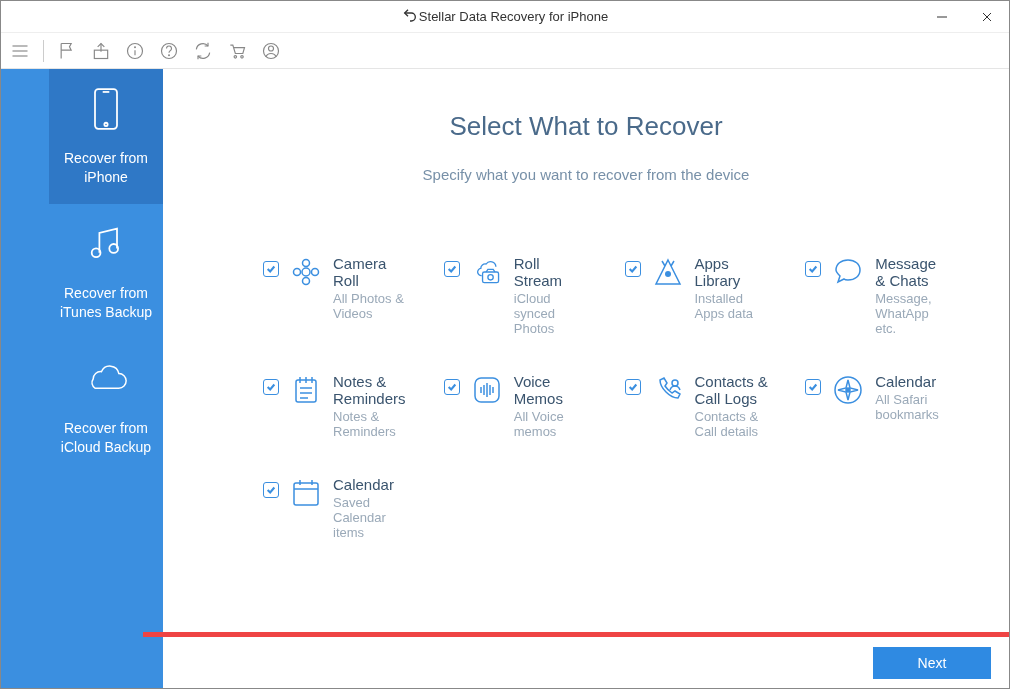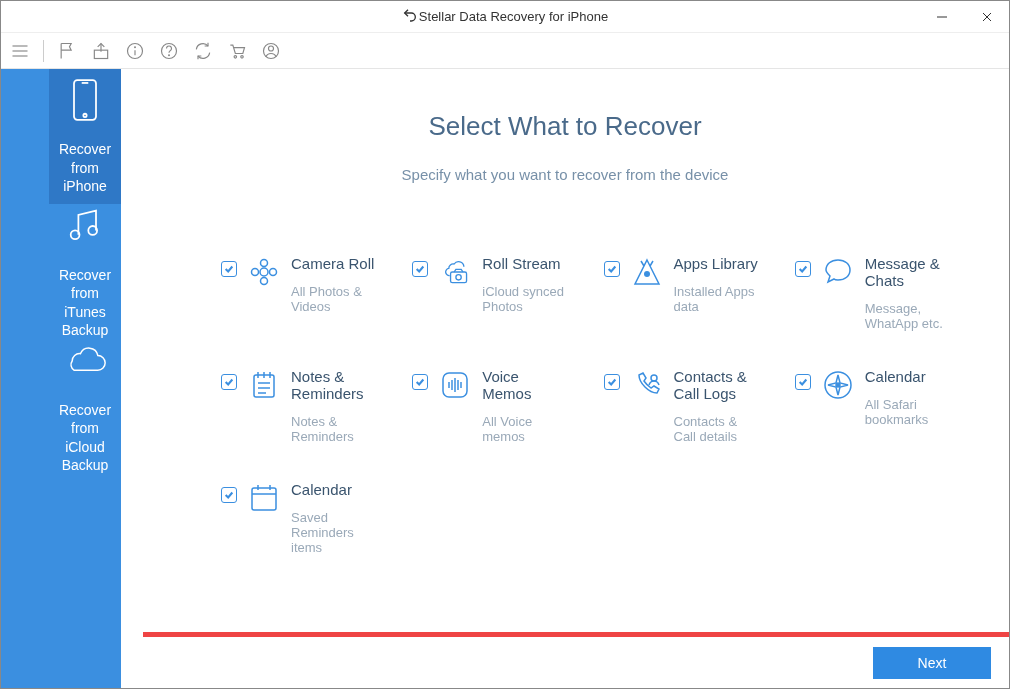--- a/index.html
+++ b/index.html
@@ -15,38 +15,38 @@
 
 .toolbar { height: 36px; display: flex; align-items: center; padding: 0 8px; gap: 12px; border-bottom: 1px solid #e5e5e5; }
 .toolbar .tbtn { width: 22px; height: 22px; display: flex; align-items: center; justify-content: center; color: #666; cursor: pointer; }
 .toolbar .tbtn svg { width: 20px; height: 20px; stroke: #888; fill: none; stroke-width: 1.4; }
 .toolbar .divider { width: 1px; height: 22px; background: #ccc; }
 
 
 .main { display: flex; height: calc(100% - 32px - 36px); }
 
 
-.sidebar { width: 120px; background: #3b8fe0; display: flex; flex-direction: column; padding-left: 48px; }
+.sidebar { width: 162px; background: #3b8fe0; display: flex; flex-direction: column; padding-left: 48px; }
 .side-item { flex: 0 0 auto; height: 135px; display: flex; flex-direction: column; align-items: center; justify-content: center; gap: 14px; color: #fff; cursor: pointer; text-align: center; font-size: 14px; line-height: 1.3; padding: 10px 6px; }
 .side-item.active { background: #2f78c6; }
 .side-item svg { width: 44px; height: 44px; stroke: #fff; fill: none; stroke-width: 1.6; }
 
 
 .content { flex: 1; position: relative; padding: 30px 40px 0 40px; }
 .heading { text-align: center; color: #4a6a8a; font-size: 26px; font-weight: 400; margin-top: 12px; }
 .subheading { text-align: center; color: #7790a8; font-size: 15px; margin-top: 24px; }
 
 .grid { margin-top: 72px; display: grid; grid-template-columns: repeat(4, 1fr); row-gap: 88px; column-gap: 20px; padding: 0 20px 0 60px; gap: 37px; }
 .cell { display: flex; align-items: flex-start; gap: 10px; }
 .chk { width: 16px; height: 16px; border: 1.5px solid #3b8fe0; border-radius: 3px; display: flex; align-items: center; justify-content: center; color: #3b8fe0; margin-top: 6px; flex-shrink: 0; cursor: pointer; }
 .chk svg { width: 10px; height: 10px; stroke: #3b8fe0; stroke-width: 2.5; fill: none; }
 .cicon { width: 34px; height: 34px; flex-shrink: 0; display: flex; align-items: center; justify-content: center; }
 .cicon svg { width: 32px; height: 32px; stroke: #3b8fe0; fill: none; stroke-width: 1.5; }
 .ctext .ctitle { color: #3a546e; font-size: 15px; }
-.ctext .cdesc { color: #9aa9b8; font-size: 13px; margin-top: 12px; }
+.ctext .cdesc { color: #9aa9b8; font-size: 13px; margin-top: 2px; }
 
 
 .footer { position: absolute; bottom: 0; left: 142px; right: 0; height: 56px; border-top: 5px solid #ef4444; display: flex; align-items: center; justify-content: flex-end; padding-right: 18px; }
 .next-btn { background: #2f8ae2; color: #fff; border: none; width: 118px; height: 32px; font-size: 14px; cursor: pointer; }
 </style>
 </head>
 <body>
 
 <div class="titlebar">
   <div class="title-group">
@@ -351,21 +351,21 @@
               <line x1="14" y1="17" x2="14" y2="17"></line>
               <line x1="19" y1="17" x2="19" y2="17"></line>
               <line x1="24" y1="17" x2="24" y2="17"></line>
               <line x1="9" y1="22" x2="9" y2="22"></line>
               <line x1="14" y1="22" x2="14" y2="22"></line>
               <line x1="19" y1="22" x2="19" y2="22"></line>
             </svg>
         </div>
         <div class="ctext">
           <div class="ctitle">Calendar</div>
-          <div class="cdesc">Saved Reminders items</div>
+          <div class="cdesc">Saved Calendar items</div>
         </div>
       </div>
 
     </div>
   </div>
 </div>
 
 <div class="footer">
   <button class="next-btn">Next</button>
 </div>

